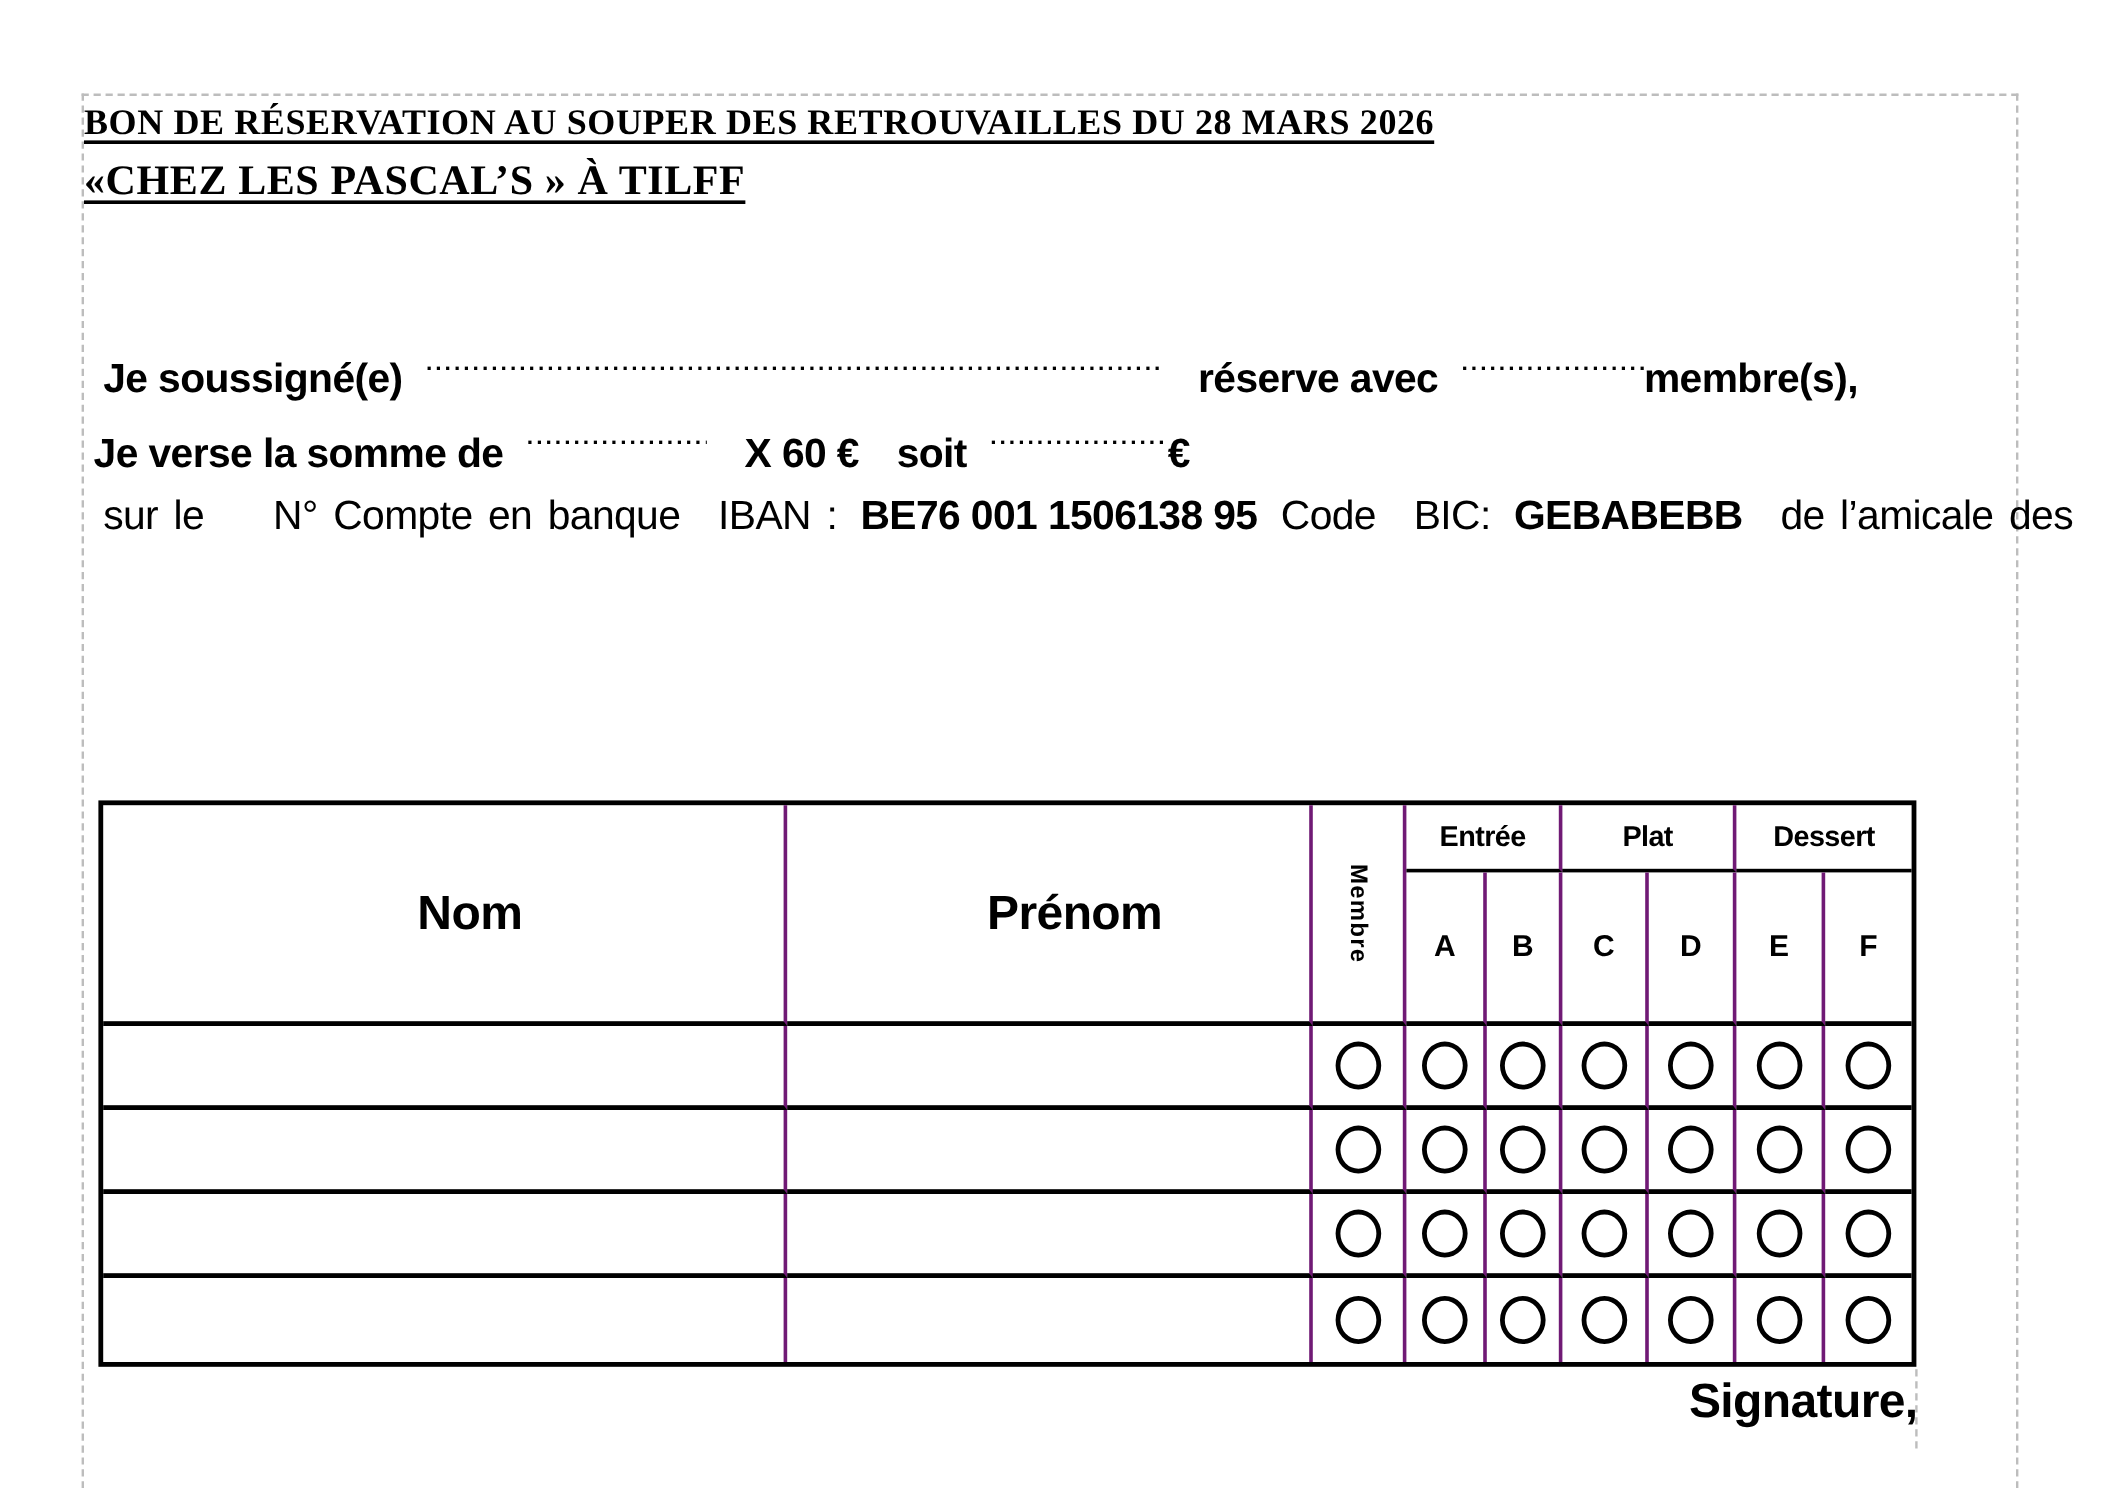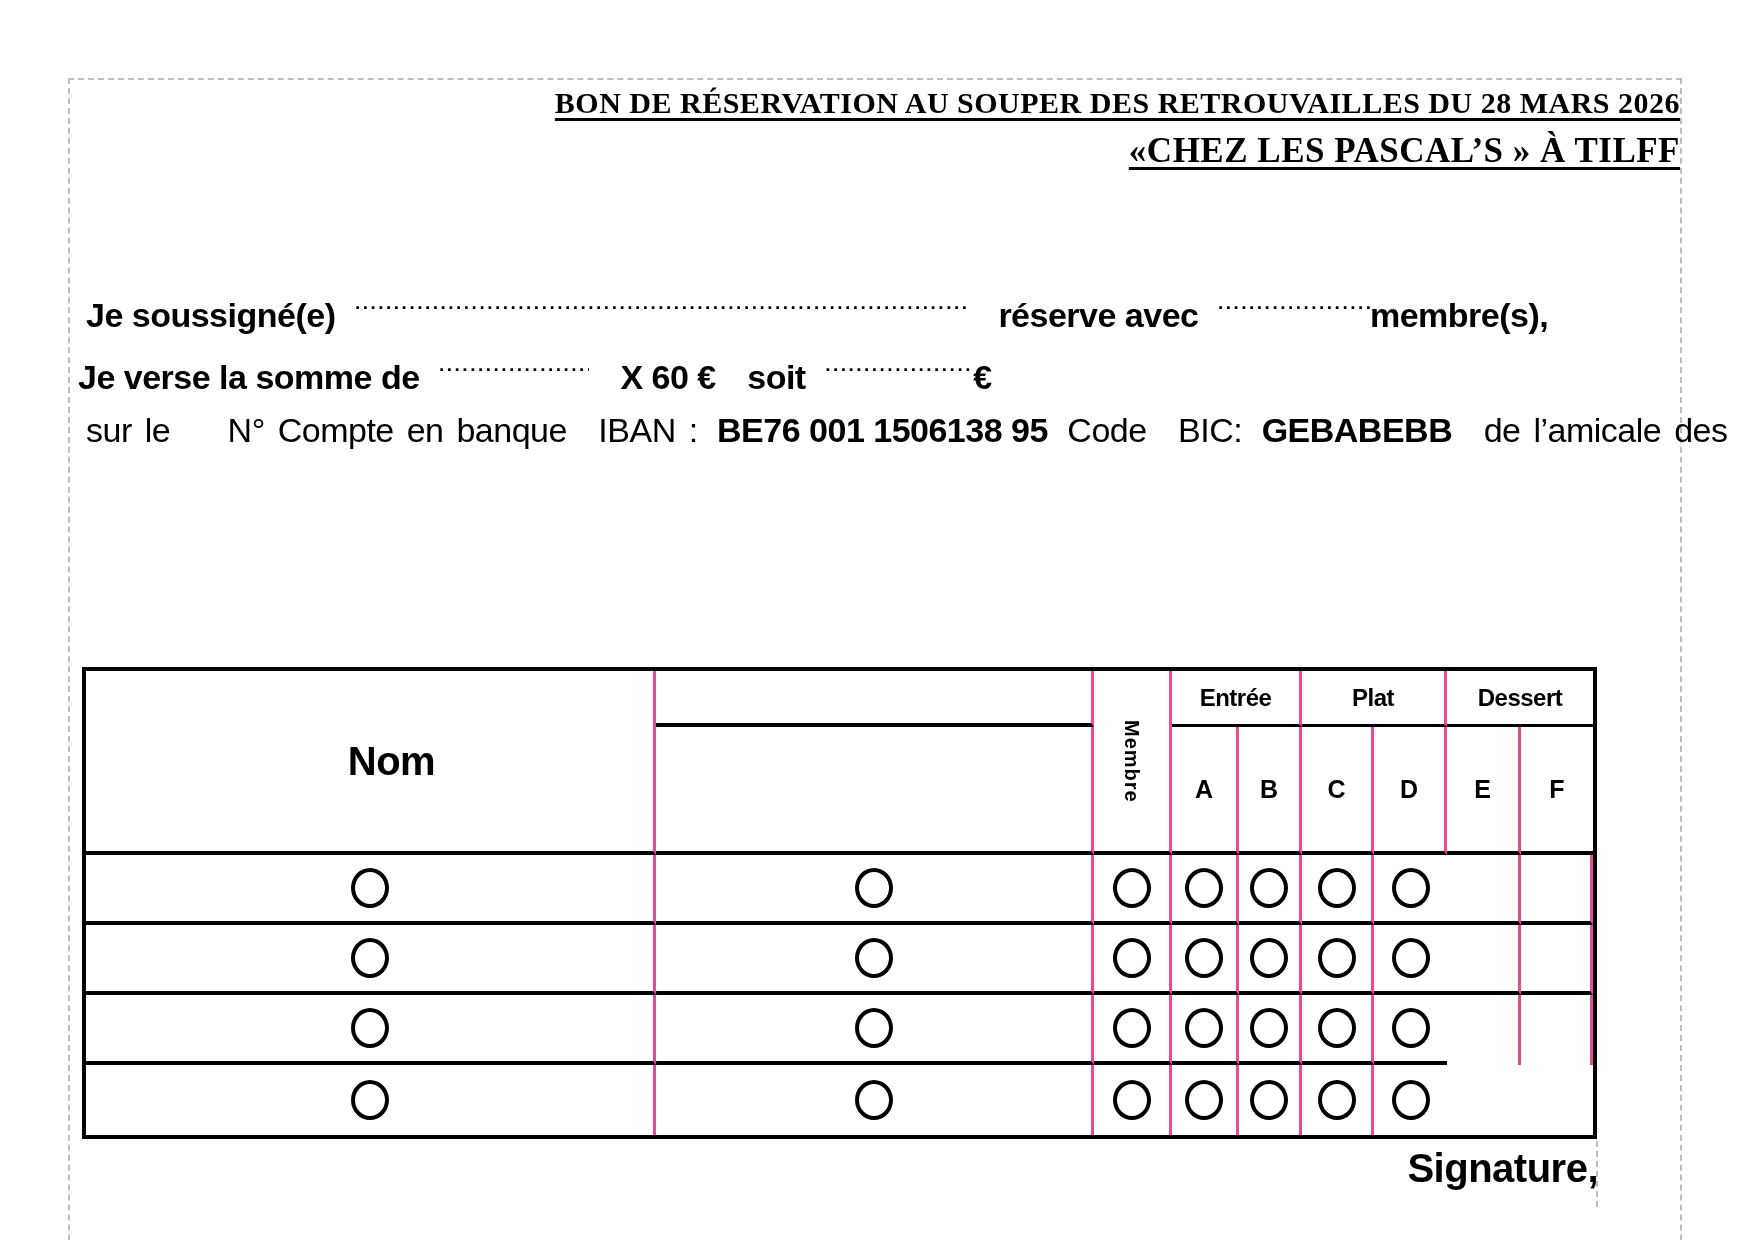--- a/index.html
+++ b/index.html
@@ -2,42 +2,42 @@
 <html><head>
 <meta charset="utf-8">
 <style>
   html,body{margin:0;padding:0;background:#fff;}
   .page{position:relative;width:1754px;height:1240px;background:#fff;overflow:hidden;
         font-family:"Liberation Sans",sans-serif;color:#000;}
   
   .page-border{position:absolute;left:68px;top:78px;width:1610px;height:1300px;
         border:2px dashed #bdbdbd;border-bottom:none;pointer-events:none;}
   
-  .center-wrap{position:absolute;left:70px;width:1610px;text-align:right;}
+  .center-wrap{position:absolute;left:70px;width:1610px;text-align:left;}
   .doc-title{top:86px;font-family:"Liberation Serif",serif;font-weight:bold;font-size:30px;
         letter-spacing:.5px;text-decoration:underline;text-underline-offset:5px;}
   .doc-subtitle{top:131px;font-family:"Liberation Serif",serif;font-weight:bold;font-size:35px;
         letter-spacing:.5px;text-decoration:underline;text-underline-offset:5px;}
   .doc-deadline{top:176px;font-weight:bold;font-size:28px;letter-spacing:.2px;}
   
   .fline{position:absolute;left:86px;width:1500px;font-size:34px;line-height:46px;white-space:nowrap;}
   .b{font-weight:bold;letter-spacing:-.5px;}
   .thin{font-weight:normal;letter-spacing:-.5px;word-spacing:4px;}
   .leader{display:inline-block;overflow:hidden;white-space:nowrap;font-weight:bold;
         font-size:19px;letter-spacing:2.5px;vertical-align:1px;}
   .ld1{width:612px;} .ld2{width:152px;} .ld3{width:150px;} .ld4{width:148px;}
   .gap-s{display:inline-block;width:10px;} .gap-m{display:inline-block;width:22px;}
   .gap-l{display:inline-block;width:48px;}
   
   .t{position:absolute;left:82px;top:667px;display:grid;background:#fff;
      grid-template-columns:570px 438px 78px 67px 63px 72px 73px 74px 72px;
      grid-template-rows:56px 128px 70px 70px 70px 70px;
      border:4px solid #000;}
   .c{display:flex;align-items:center;justify-content:center;
-     border-right:3px solid #ec4899;border-bottom:4px solid #000;}
+     border-right:3px solid #701a75;border-bottom:4px solid #000;}
   .nbr{border-right:none;} .nbb{border-bottom:none;}
   .g{border-bottom:3px solid #000;}
   .h-nom{grid-area:1/1/3/2;} .h-prenom{grid-area:1/2/3/3;} .h-membre{grid-area:1/3/3/4;}
   .g1{grid-area:1/4/2/6;} .g2{grid-area:1/6/2/8;} .g3{grid-area:1/8/2/10;}
   .lA{grid-area:2/4;} .lB{grid-area:2/5;} .lC{grid-area:2/6;}
   .lD{grid-area:2/7;} .lE{grid-area:2/8;} .lF{grid-area:2/9;}
   .hdr-big{font-weight:bold;font-size:40px;letter-spacing:-.5px;padding-left:44px;}
   .hdr-grp{font-weight:bold;font-size:24px;letter-spacing:-.5px;}
   .hdr-let{font-weight:bold;font-size:25px;}
   .vert{writing-mode:vertical-rl;font-weight:bold;font-size:20px;letter-spacing:1px;}
@@ -81,20 +81,21 @@
     <span class="gap-s"></span><span class="thin">Code</span>
     <span class="gap-m"></span><span class="thin">BIC:</span>
     <span class="gap-s"></span><span class="b">GEBABEBB</span>
     <span class="gap-m"></span><span class="thin">de l’amicale des</span>
   </div>
 
 
   <div class="t">
 
     <div class="c h-nom hdr-big">Nom</div>
+    <div class="c h-prenom hdr-big">Prénom</div>
     <div class="c h-membre">
         <span class="vert">Membre</span>
       </div>
     <div class="c g g1 hdr-grp">Entrée</div>
     <div class="c g g2 hdr-grp">Plat</div>
     <div class="c g g3 nbr hdr-grp">Dessert</div>
     <div class="c lA hdr-let">A</div>
     <div class="c lB hdr-let">B</div>
     <div class="c lC hdr-let">C</div>
     <div class="c lD hdr-let">D</div>

